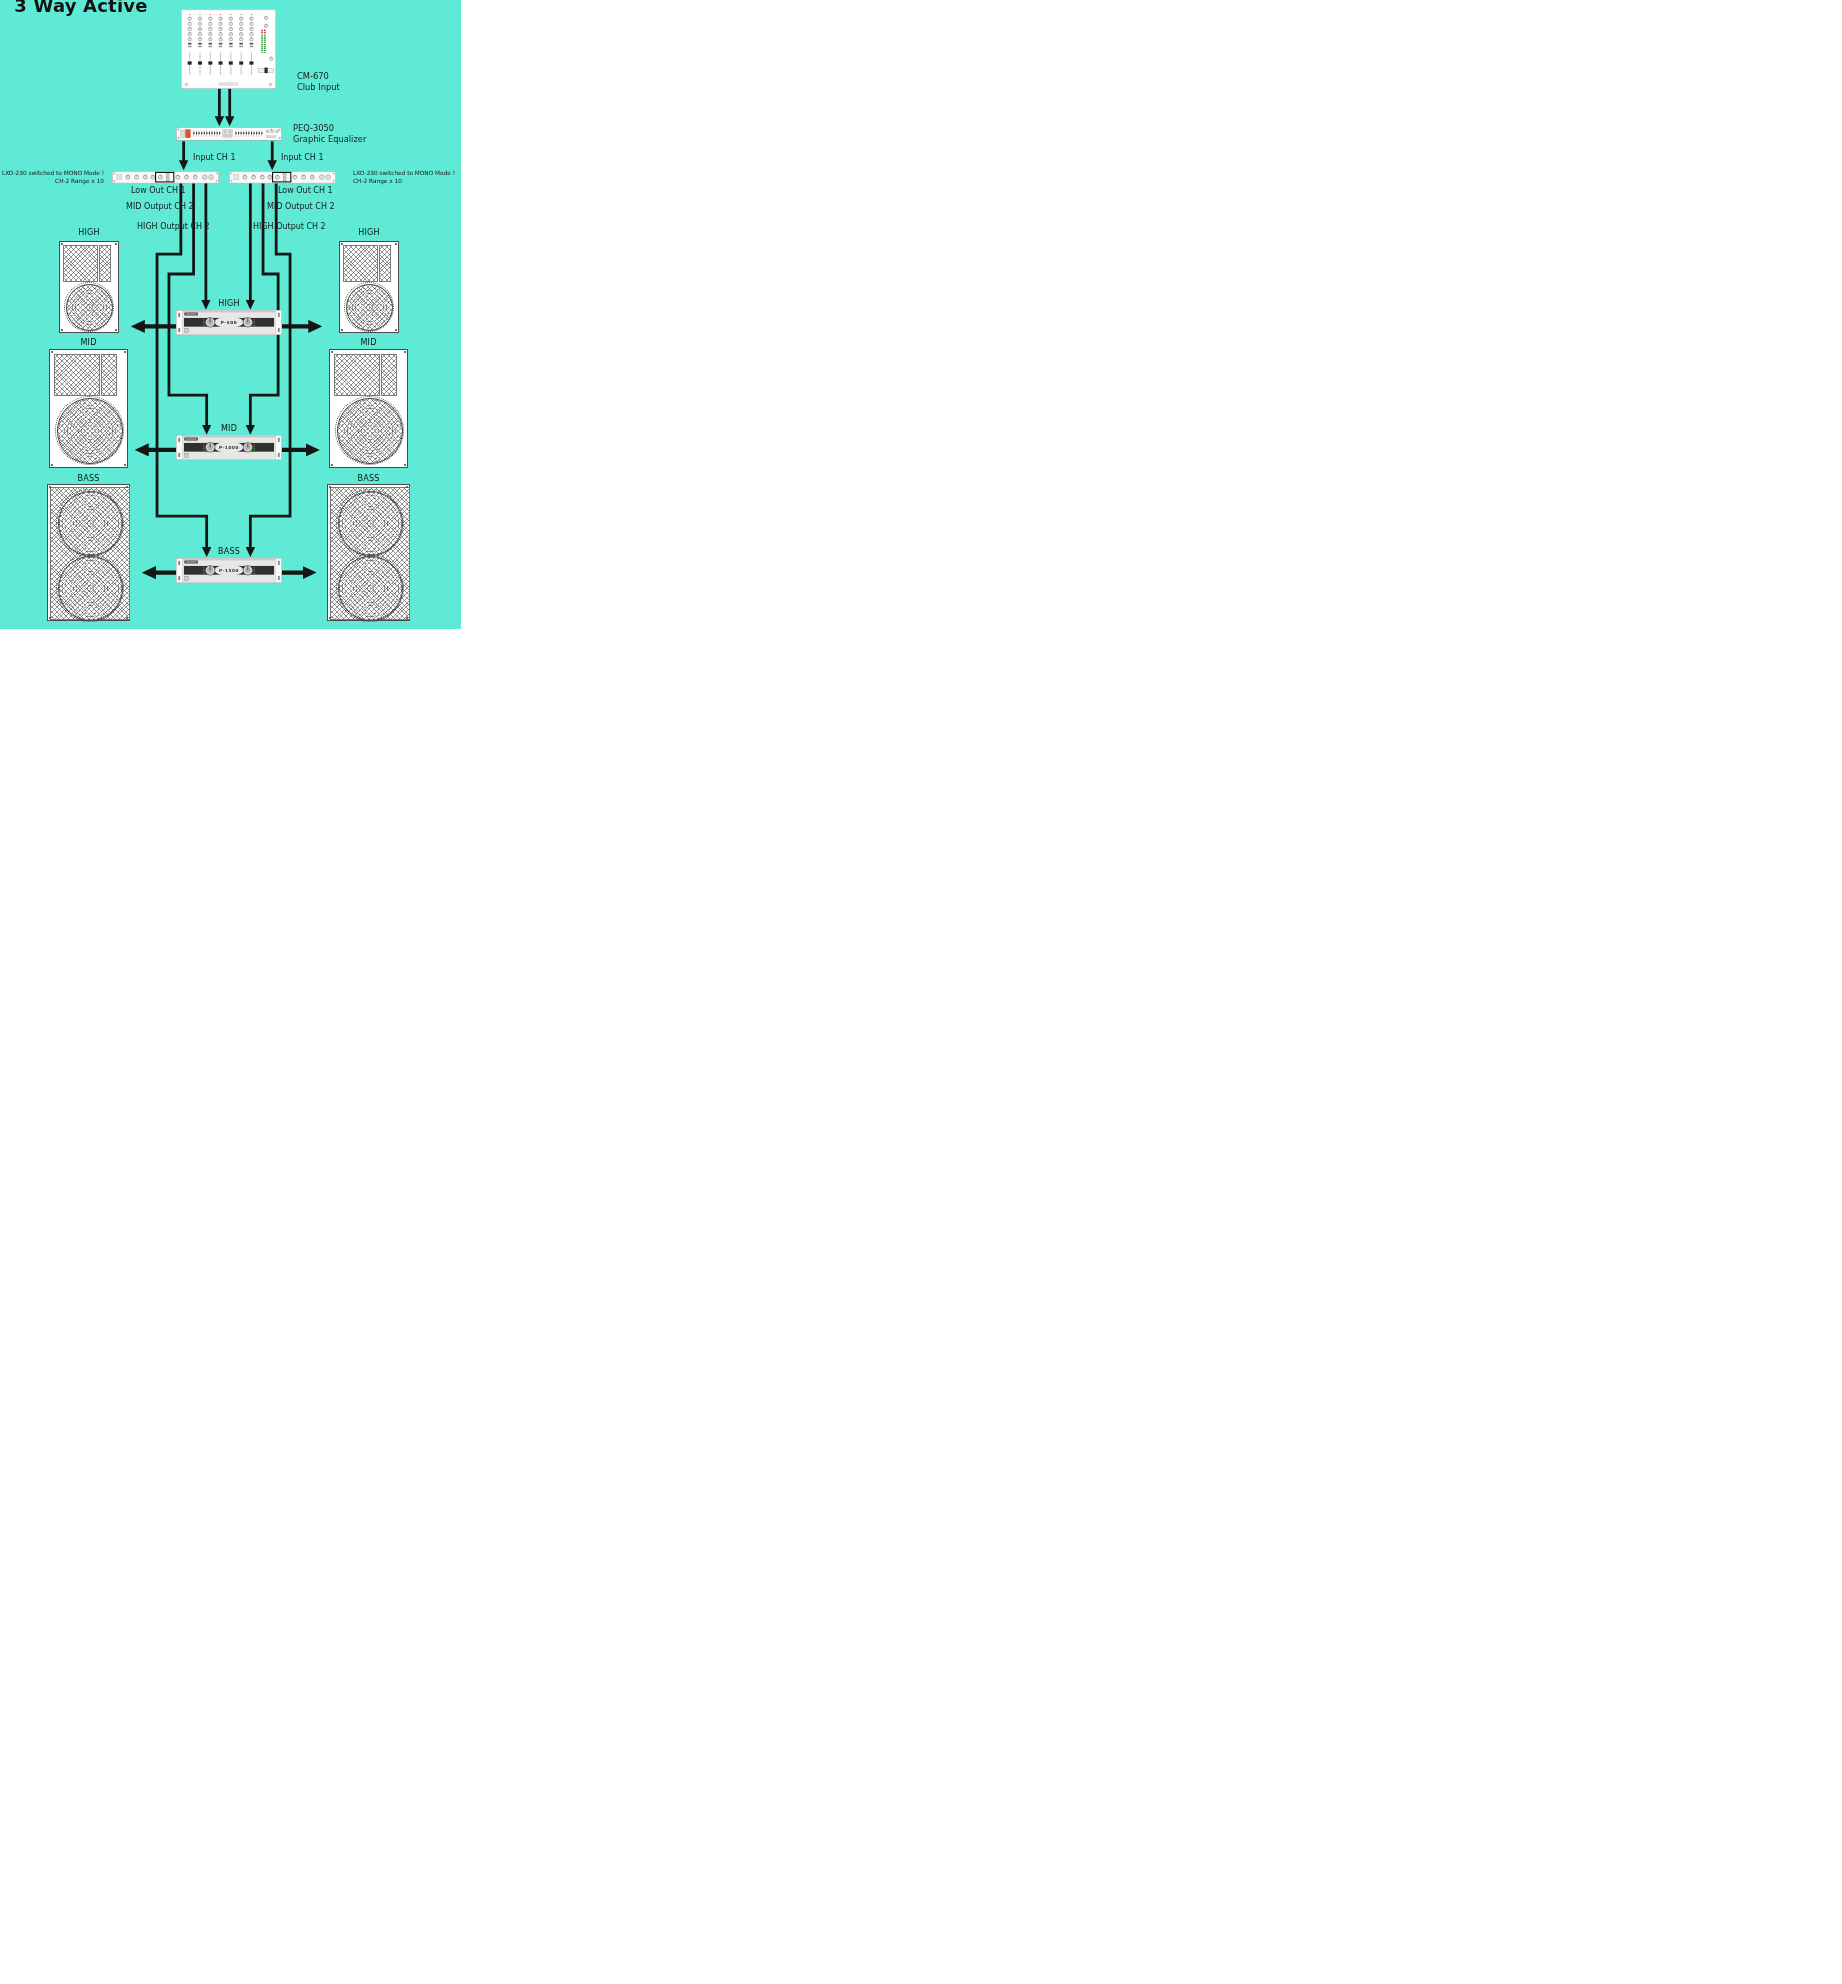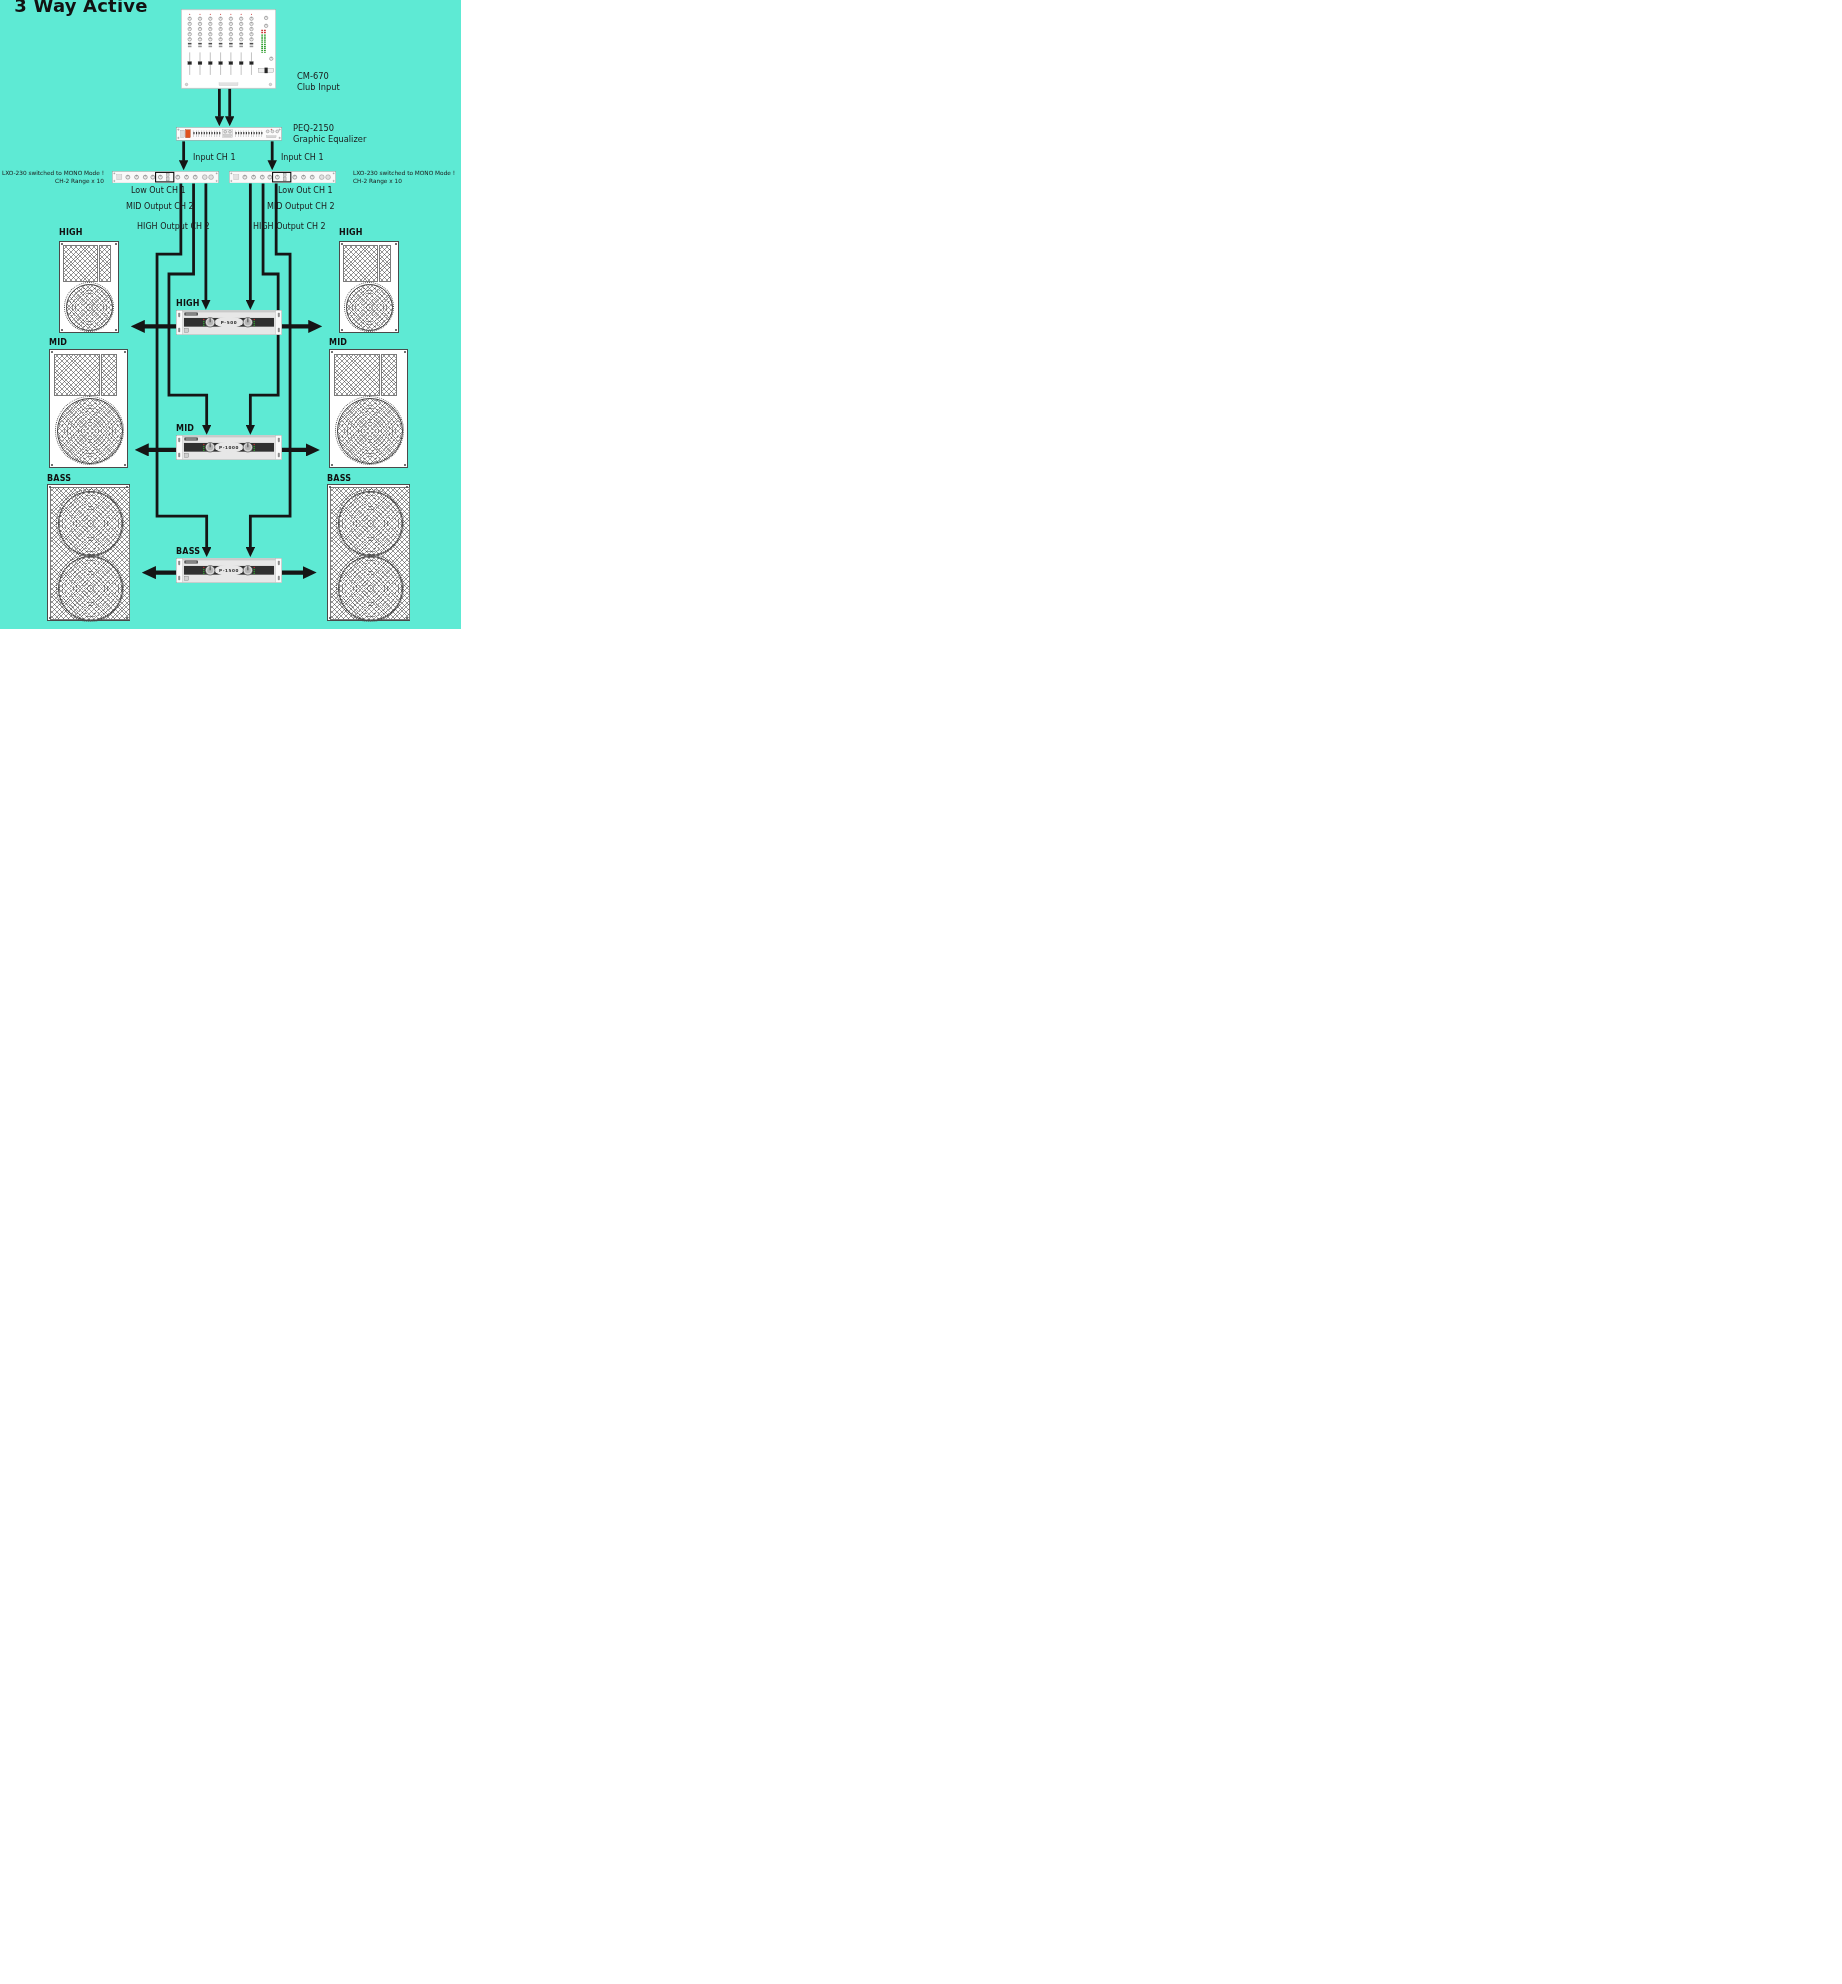--- a/index.html
+++ b/index.html
@@ -4,21 +4,21 @@
 <style>
   html,body{margin:0;padding:0;background:#fff}
   body{font-family:"DejaVu Sans","Liberation Sans",sans-serif}
   .canvas{position:relative;width:461px;height:629px;background:#5eead4;overflow:hidden}
   .wires{position:absolute;left:0;top:0}
   .title{position:absolute;left:14.3px;top:-4.8px;font-size:18px;font-weight:700;color:#121212;margin:0;letter-spacing:0.2px}
   .dev-label{position:absolute;font-size:8.3px;color:#1b1b1b;line-height:10.7px;white-space:nowrap}
   .note{position:absolute;font-size:5.8px;color:#1b1b1b;line-height:7.5px;white-space:nowrap}
   .note.right-align{text-align:right}
   .sig{position:absolute;font-size:8px;color:#1b1b1b;white-space:nowrap}
-  .cab-label{position:absolute;font-size:8px;font-weight:700;color:#111;text-align:left;letter-spacing:0.2px}
+  .cab-label{position:absolute;font-size:8px;font-weight:400;color:#111;text-align:center;letter-spacing:0.2px}
   .device{position:absolute}
   .speaker{position:absolute;border:0.8px solid #4a4a4a;background:#fff;box-sizing:border-box}
   .mesh{position:absolute;border:0.4px solid #7a7a7a;
     background-image:repeating-linear-gradient(45deg,rgba(45,45,45,.5) 0 0.4px,transparent 0.4px 1.8px),
                      repeating-linear-gradient(135deg,rgba(45,45,45,.5) 0 0.4px,transparent 0.4px 1.8px)}
   .woofer{position:absolute;border-radius:50%;border:0.8px solid #3f3f3f;background-color:#fdfdfd;
     background-image:repeating-radial-gradient(circle,rgba(0,0,0,.38) 0 0.4px,rgba(255,255,255,0) 0.4px 2.8px),
                      repeating-linear-gradient(45deg,rgba(45,45,45,.45) 0 0.4px,transparent 0.4px 1.8px),
                      repeating-linear-gradient(135deg,rgba(45,45,45,.45) 0 0.4px,transparent 0.4px 1.8px)}
   .boltring{position:absolute;border-radius:50%;border:1px dotted #4a4a4a}
@@ -189,21 +189,21 @@
       <path d="M150 17 H219" stroke="#9a9a9a" stroke-width="17" stroke-dasharray="1 5.5"></path>
       <path d="M150 15.5 H219" stroke="#2a2a2a" stroke-width="5.5" stroke-dasharray="2.6 3.9"></path>
       <circle cx="231" cy="11" r="3.6" fill="#e6e6e6" stroke="#444" stroke-width="0.8"></circle>
       <circle cx="243" cy="11" r="3.6" fill="#e6e6e6" stroke="#444" stroke-width="0.8"></circle>
       <circle cx="255" cy="11" r="3.6" fill="#e6e6e6" stroke="#444" stroke-width="0.8"></circle>
       <rect x="228" y="22" width="24" height="5" fill="#d6d6d6" stroke="#888" stroke-width="0.5"></rect>
       <circle cx="240" cy="6" r="1.4" fill="#cc3333"></circle>
     </svg>
   </div>
   <div class="dev-label" style="left:293px;top:123px">
-    <div>PEQ-2150</div>
+    <div>PEQ-3050</div>
     <div>Graphic Equalizer</div>
   </div>
 
   <div class="device" style="left:112px;top:171px;width:107px;height:12.3px">
     <svg viewBox="0 0 270 31" width="107" height="12.3">
         <use href="#xoface"></use>
       </svg>
   </div>
   <div class="device" style="left:229px;top:171px;width:107px;height:12.3px">
     <svg viewBox="0 0 270 31" width="107" height="12.3">

